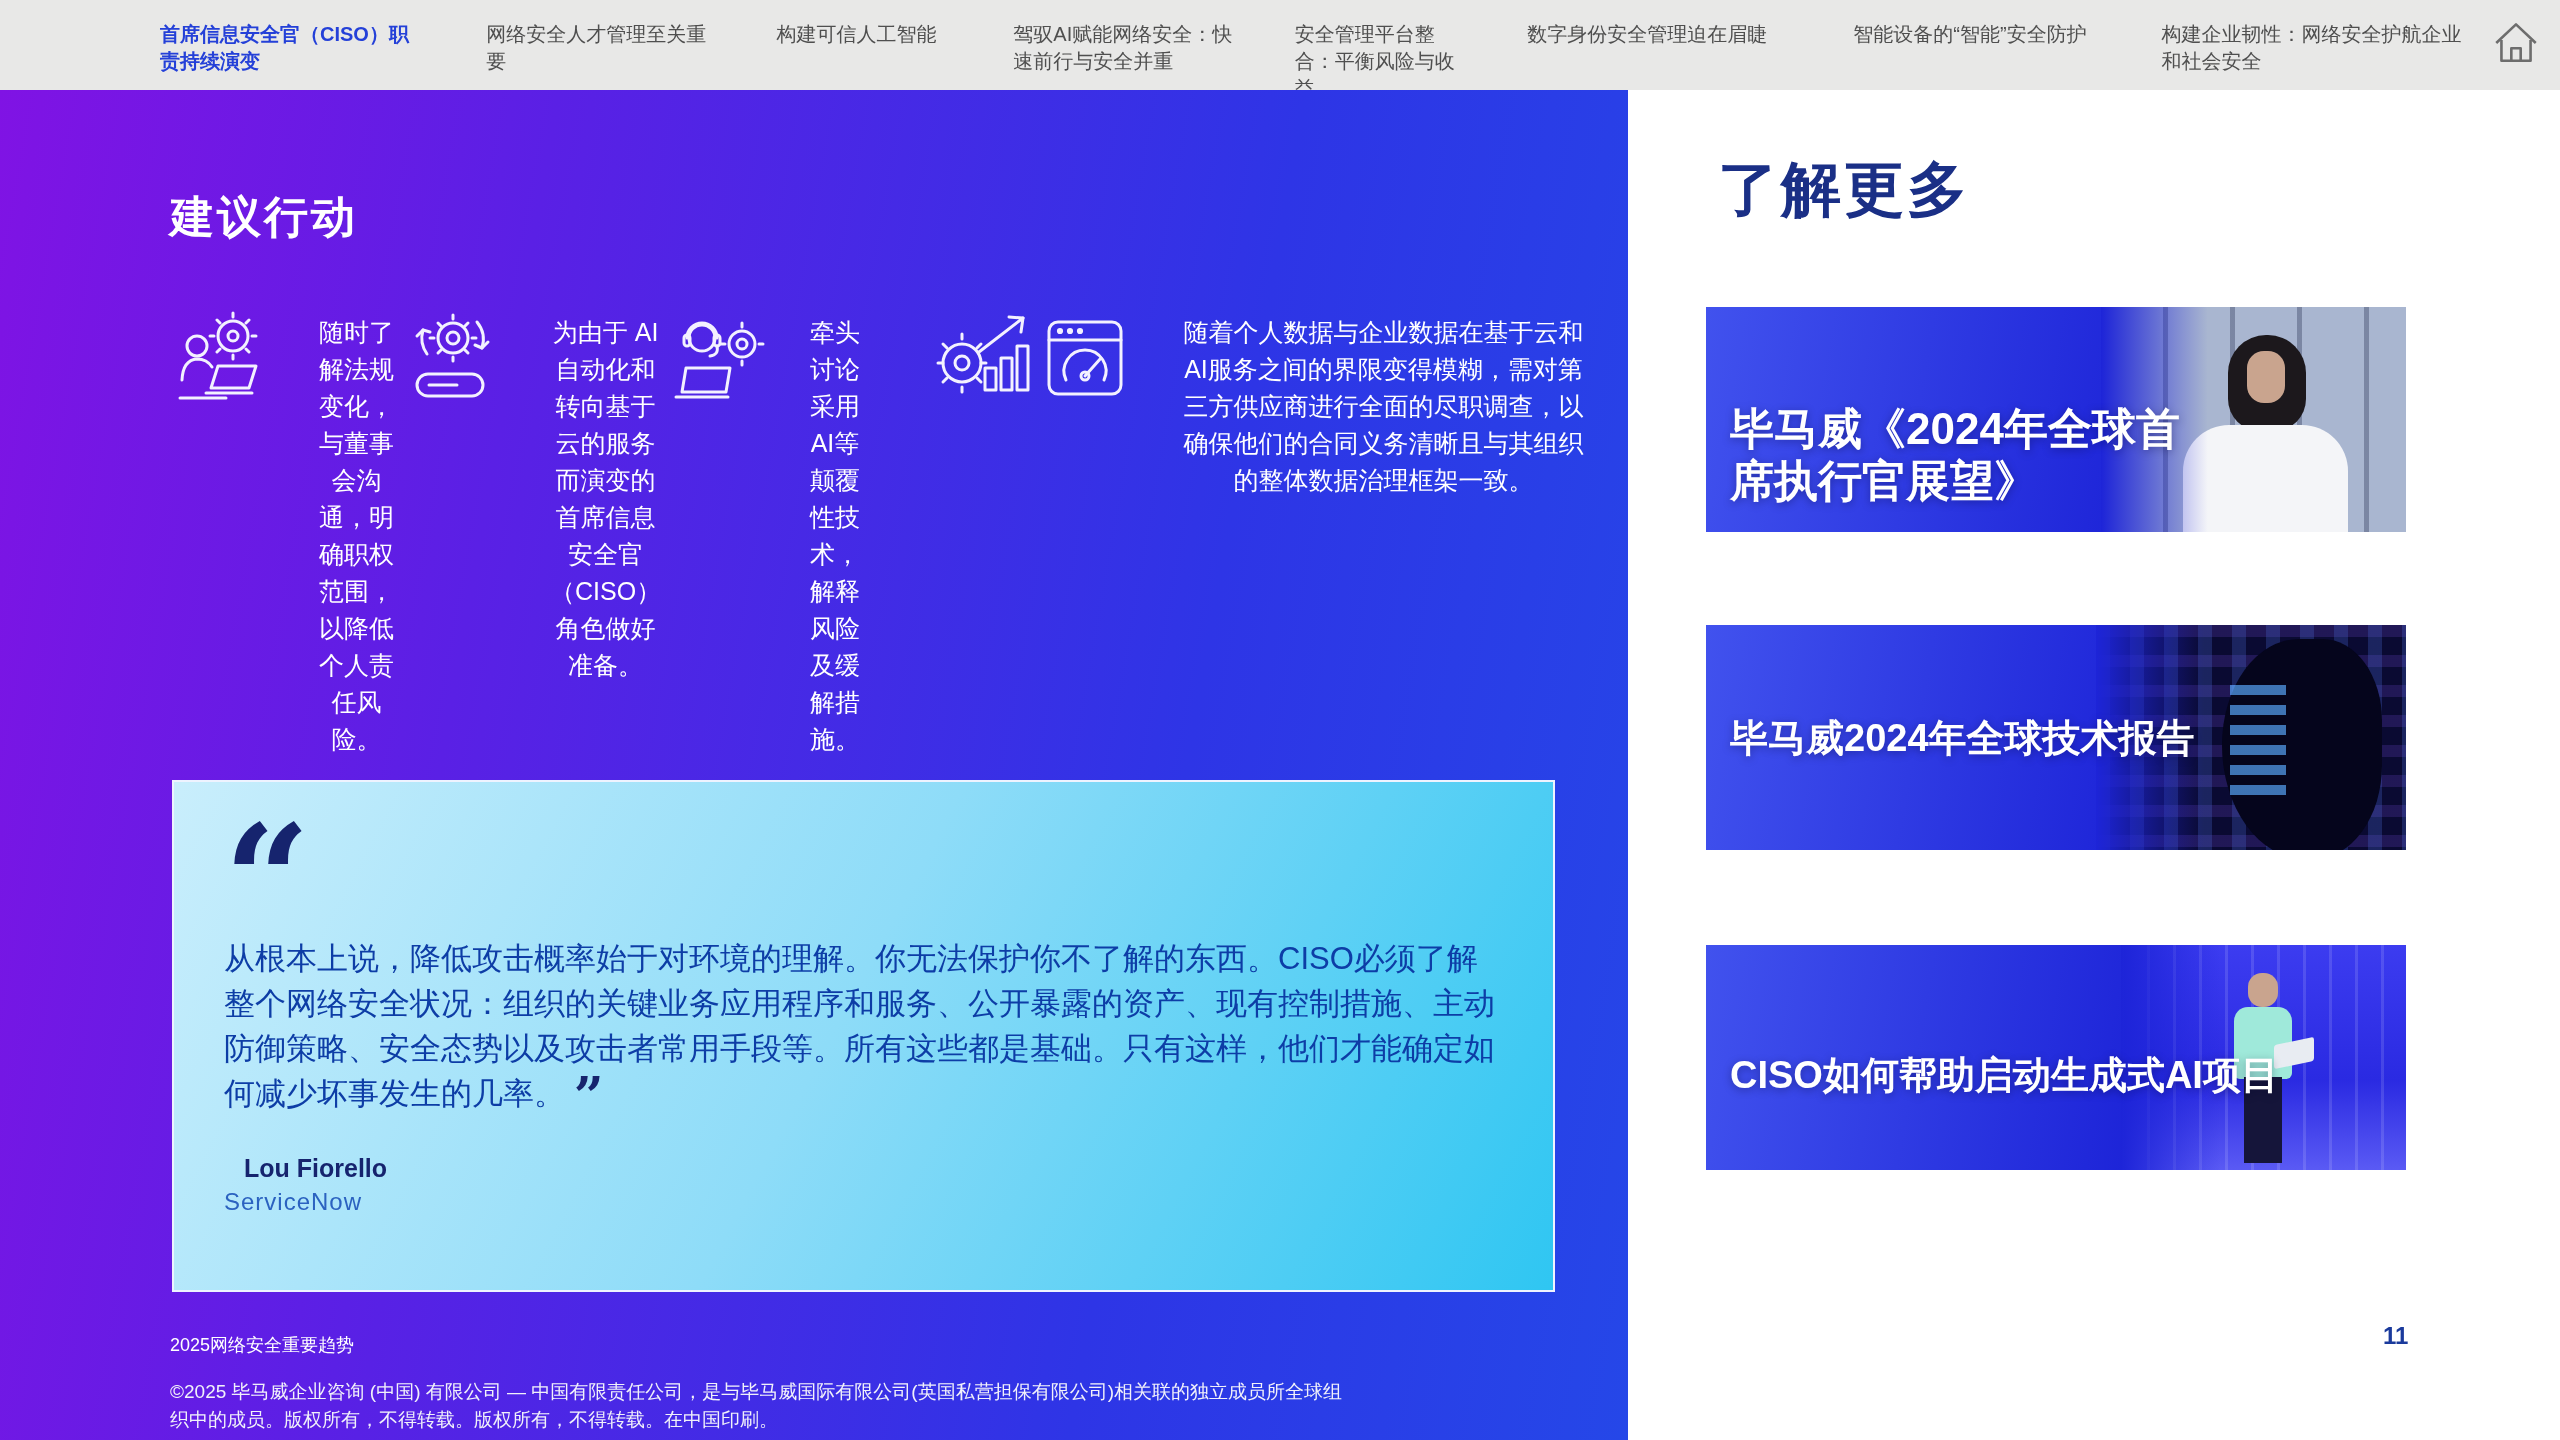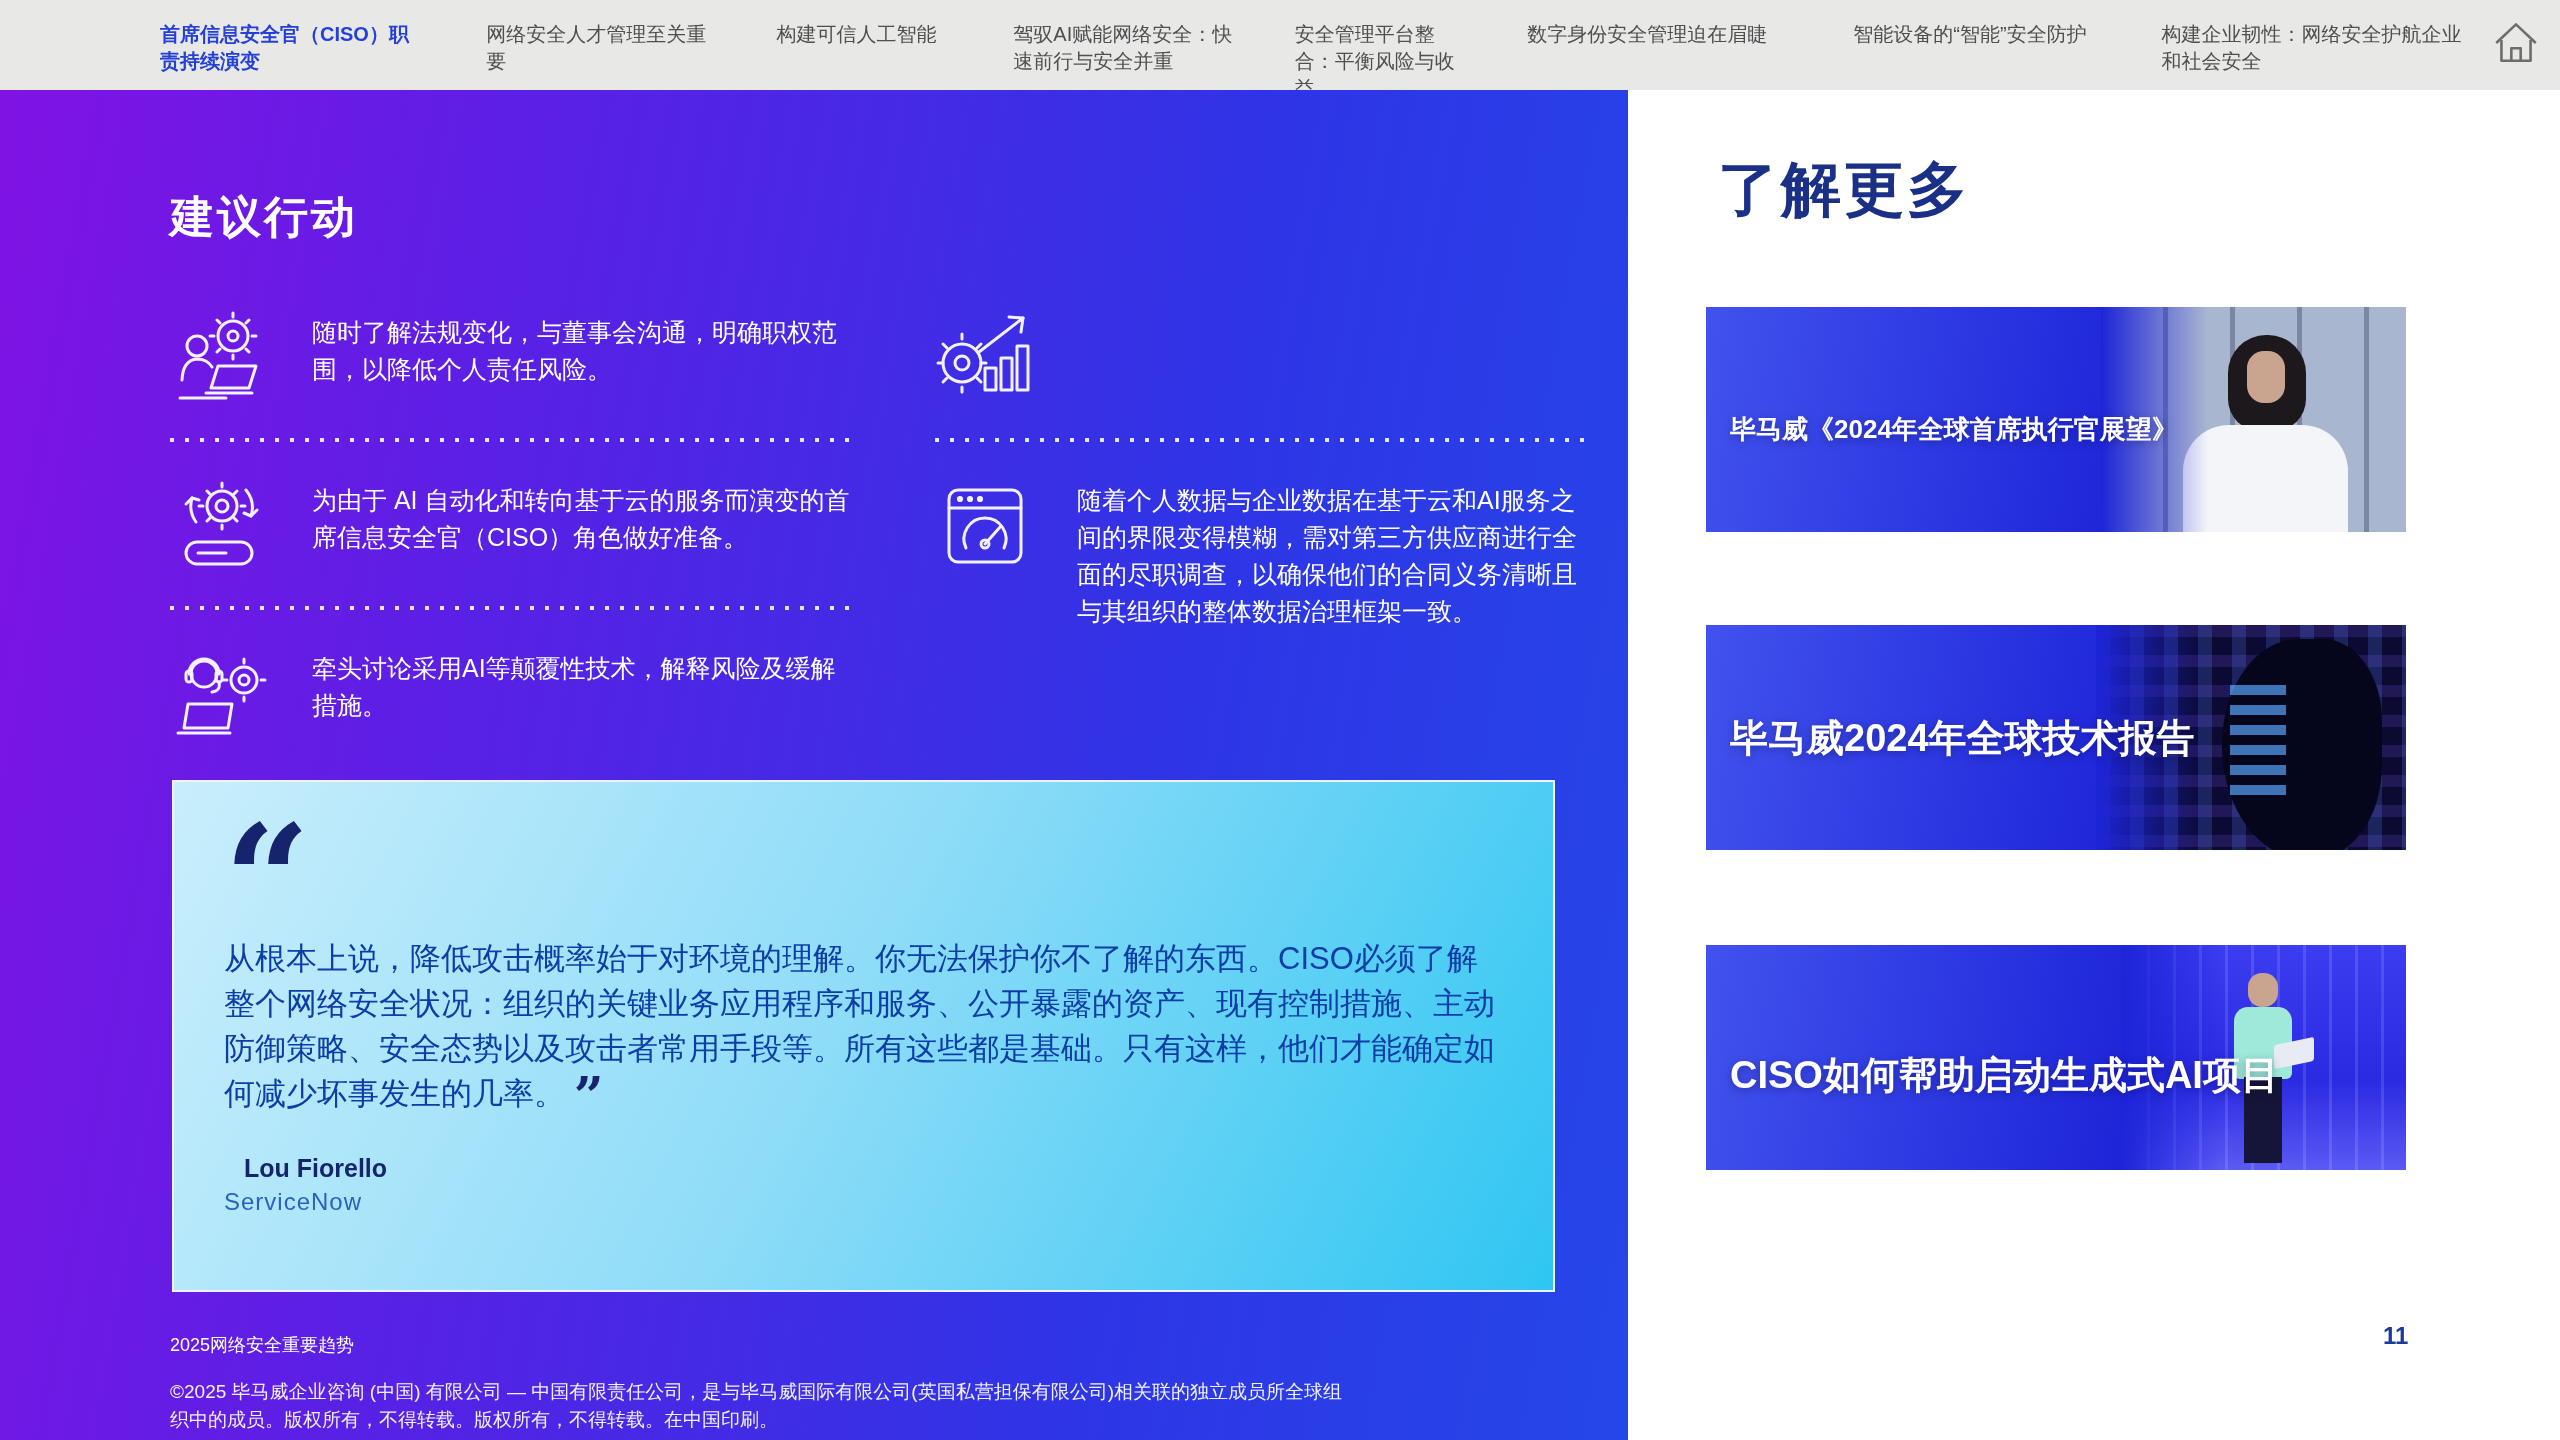--- a/index.html
+++ b/index.html
@@ -14,21 +14,21 @@
   .home-btn { position:absolute; right:18px; top:16px; width:52px; height:52px; cursor:pointer; }
 
   
   .panel { position:absolute; top:90px; left:0; width:1628px; height:1350px;
            background:linear-gradient(100deg,#8013e4 0%,#5a20e5 30%,#2e35e6 70%,#2547e8 100%); }
   .panel-title { position:absolute; left:170px; top:98px; font-size:44px; font-weight:bold;
                  color:#ffffff; letter-spacing:3px; }
 
   .actions { position:absolute; left:170px; top:218px; width:1420px;
              display:grid; grid-template-columns:690px 655px; column-gap:75px; align-items:start; }
-  .col { display:flex; flex-direction:column; }
+  .col { display:flex; flex-direction:row;text-align:center; }
   .action { display:flex; gap:42px; align-items:flex-start; }
   .action .ico { flex:0 0 100px; width:100px; height:100px; }
   .action p { font-size:25px; line-height:37px; color:#ffffff; padding-top:6px; }
   .dotsep { height:4px; margin:30px 0 34px 0;
             background:repeating-linear-gradient(to right, rgba(236,239,255,.95) 0 4px, transparent 4px 15px); }
 
   
   .quote { position:absolute; left:172px; top:690px; width:1383px; height:512px;
            background:linear-gradient(118deg,#c9eefc 0%,#8edcf8 48%,#2fc6f2 100%);
            border:2px solid #eef3ff; padding:30px 56px 0 50px; }
@@ -224,21 +224,21 @@
   <div class="side-title">了解更多</div>
 
   <div class="card" style="top:307px">
     <div class="photo photo1">
       <div class="mullions"></div>
       <div class="w-hair"></div>
         <div class="w-face"></div>
         <div class="w-body"></div>
       <div class="fadeL"></div>
     </div>
-    <div class="card-title" style="top:96px; width:450px; font-size:26px; line-height:52px">毕马威《2024年全球首席执行官展望》</div>
+    <div class="card-title" style="top:96px; width:450px; font-size:44px; line-height:52px">毕马威《2024年全球首席执行官展望》</div>
   </div>
 
   <div class="card" style="top:625px">
     <div class="photo photo2">
       <div class="pix"></div>
       <div class="f-sil"></div>
         <div class="f-glow"></div>
       <div class="fadeL"></div>
     </div>
     <div class="card-title" style="top:88px; width:640px; font-size:38px; line-height:50px">毕马威2024年全球技术报告</div>

